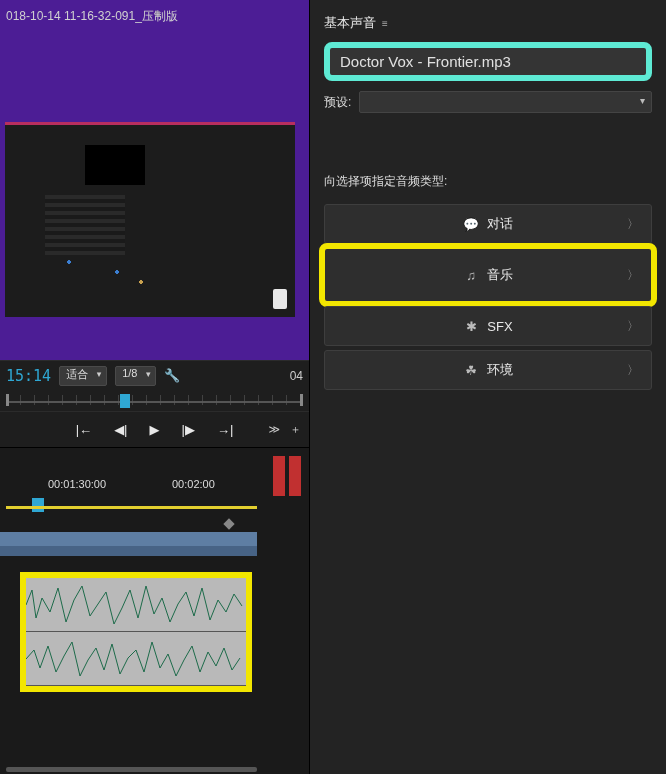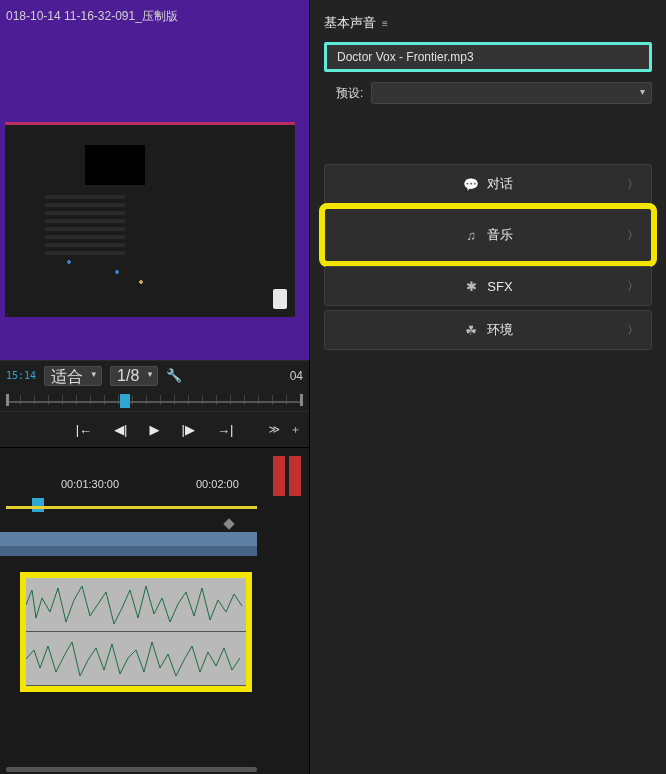--- a/index.html
+++ b/index.html
@@ -98,28 +98,28 @@
     align-items: center;
     height: 30px;
     padding: 0 6px;
     gap: 8px;
     background: #1e1e1e;
     border-top: 1px solid #2b2b2b;
   }
   .timecode {
     color: #2fa7d3;
     font-family: monospace;
-    font-size: 10px;
+    font-size: 15px;
   }
   .dropdown {
     background: #3a3a3a;
     border: 1px solid #4a4a4a;
     color: #ddd;
     height: 20px;
-    font-size: 16px;
+    font-size: 11px;
     padding: 0 18px 0 6px;
     position: relative;
     border-radius: 2px;
   }
   .dropdown::after {
     content: "▾";
     position: absolute;
     right: 5px;
     top: 2px;
     font-size: 9px;
@@ -271,33 +271,32 @@
     display: flex;
     align-items: center;
     gap: 6px;
     color: #e8e8e8;
     font-size: 13px;
     margin: 4px 0 10px 0;
   }
   .panel-title .menu-icon { font-size: 10px; color: #aaa; }
   .filename-band {
     background: #343434;
-    border: 3px solid #5eead4;
-    border-radius: 2px;
+    border: 6px solid #5eead4;
+    border-radius: 8px;
     padding: 5px 10px;
-    font-size: 12px;
+    font-size: 15px;
     color: #e0e0e0;
     margin-bottom: 10px;
   }
   .preset-row {
     display: flex;
     align-items: center;
     gap: 8px;
     margin-bottom: 60px;
-    margin-left: 12px;
   }
   .preset-row label { color: #ddd; font-size: 12px; }
   .preset-select {
     flex: 1;
     height: 22px;
     background: #343434;
     border: 1px solid #444;
     border-radius: 2px;
     position: relative;
   }
@@ -382,22 +381,22 @@
       <span>＋</span>
     </div>
   </div>
 
   <div class="timeline-area">
     <div class="audio-meter">
         <div></div>
         <div></div>
       </div>
     <div class="time-ruler">
-      <span class="time-label" style="left:61px">00:01:30:00</span>
-      <span class="time-label" style="left:196px">00:02:00</span>
+      <span class="time-label" style="left:48px">00:01:30:00</span>
+      <span class="time-label" style="left:172px">00:02:00</span>
     </div>
     <div class="playhead-marker"></div>
     <div class="yellow-line"></div>
     <div class="diamond"></div>
     <div class="videotrack"></div>
     <div class="audio-clip-highlight">
       <div class="waveform">
         <svg viewBox="0 0 220 54" preserveAspectRatio="none">
           <polyline points="0,27 6,12 10,40 16,20 24,34 32,10 40,44 48,22 56,8 64,38 72,26 80,14 88,46 96,30 104,12 112,40 120,8 128,36 136,20 144,44 152,26 160,14 168,38 176,10 184,42 192,22 200,34 208,16 216,28" fill="none" stroke="#1d6b4a" stroke-width="1"></polyline>
         </svg>
@@ -415,20 +414,21 @@
 <div class="right-panel">
   <div class="panel-title">
     <span>基本声音</span>
     <span class="menu-icon">≡</span>
   </div>
   <div class="filename-band">Doctor Vox - Frontier.mp3</div>
   <div class="preset-row">
     <label>预设:</label>
     <div class="preset-select"></div>
   </div>
+  <div class="assign-label">向选择项指定音频类型:</div>
 
   <div class="type-btn">
     <span class="type-icon">💬</span>
     <span>对话</span>
     <span class="chev">〉</span>
   </div>
   <div class="type-btn highlight">
     <span class="type-icon">♫</span>
     <span>音乐</span>
     <span class="chev">〉</span>

